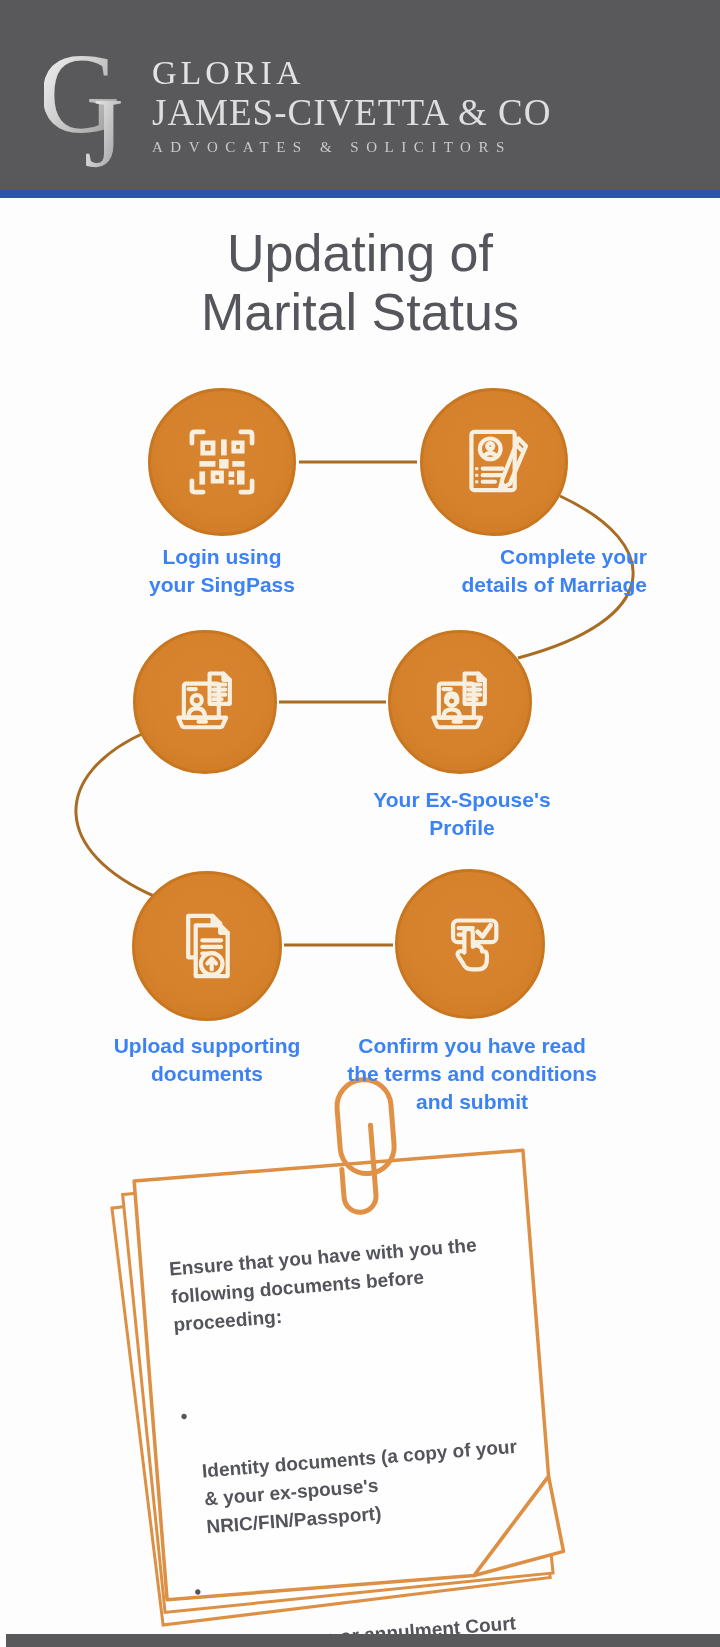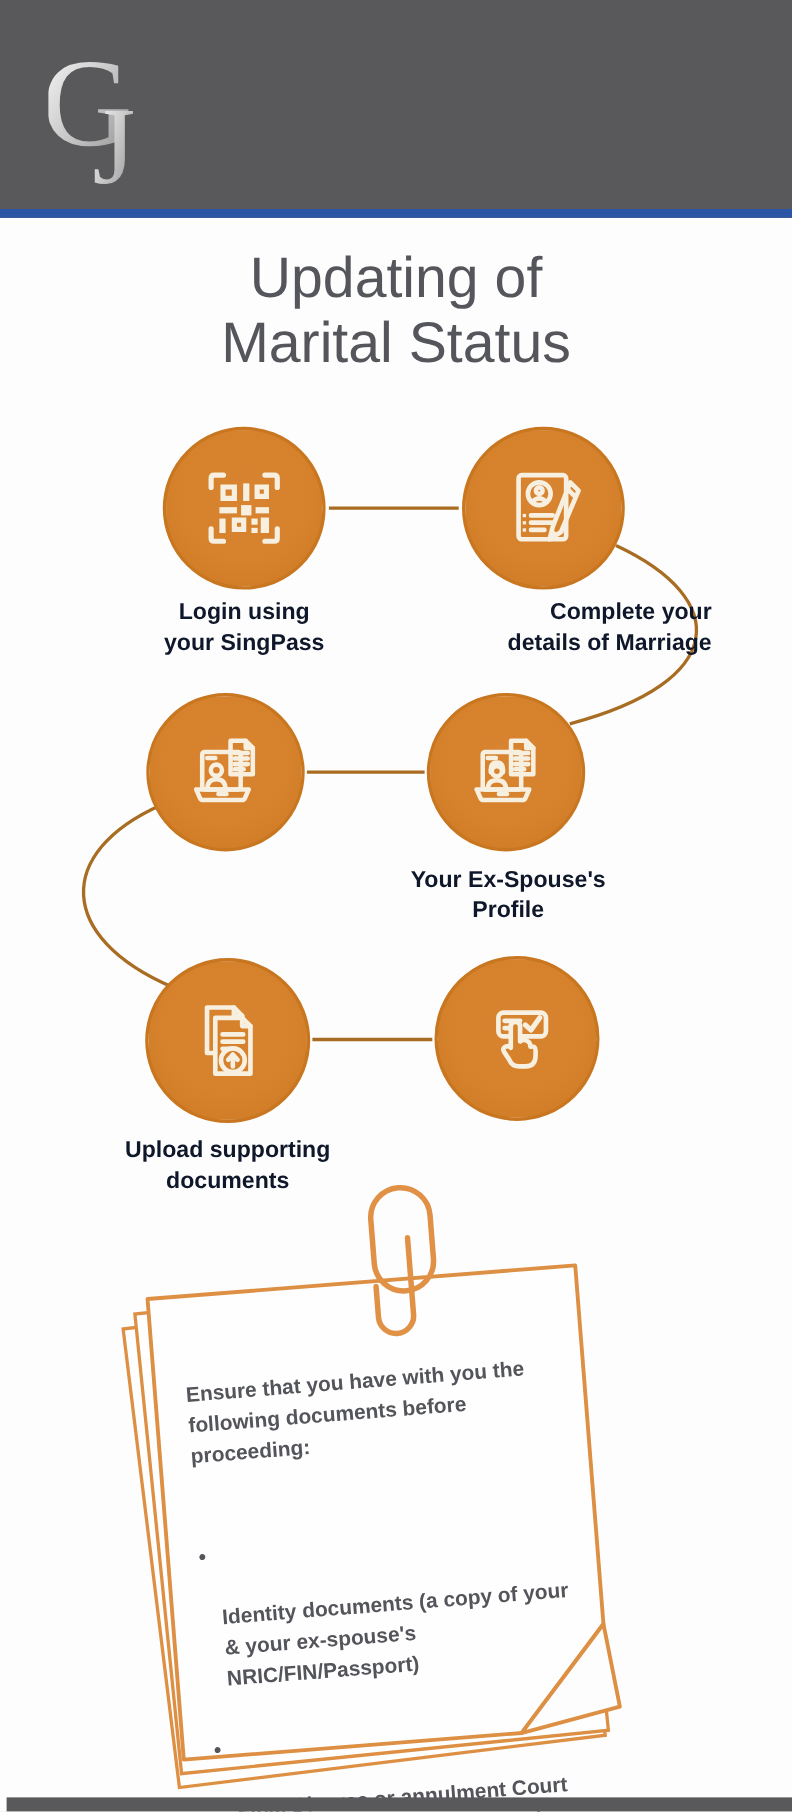--- a/index.html
+++ b/index.html
@@ -34,21 +34,21 @@
   .circle svg{display:block;}
   .c1{left:148px;top:388px;width:148px;height:148px;}
   .c2{left:420px;top:388px;width:148px;height:148px;}
   .c3{left:133px;top:630px;width:144px;height:144px;}
   .c4{left:388px;top:630px;width:144px;height:144px;}
   .c5{left:132px;top:871px;width:150px;height:150px;}
   .c6{left:395px;top:869px;width:150px;height:150px;}
 
   
   .step-label{position:absolute;text-align:center;font-size:21px;line-height:28px;
-              font-weight:bold;color:#0f172a;white-space:pre-line;}
+              font-weight:bold;color:#3b82f6;white-space:pre-line;}
   .l1{left:72px;top:543px;width:300px;}
   .l2{left:347px;top:543px;width:300px;text-align:right;}
   .l3{left:55px;top:786px;width:300px;}
   .l4{left:312px;top:786px;width:300px;}
   .l5{left:57px;top:1032px;width:300px;}
   .l6{left:310px;top:1032px;width:324px;}
 
   
   .note-text{position:absolute;left:150px;top:1190px;width:362px;
              transform:rotate(-4.5deg);transform-origin:195px 185px;
@@ -73,20 +73,25 @@
       <defs>
         <linearGradient id="silver" x1="0" y1="0" x2="1" y2="1">
           <stop offset="0" stop-color="#ffffff"></stop>
           <stop offset="0.45" stop-color="#cfcfcf"></stop>
           <stop offset="1" stop-color="#8d8d8d"></stop>
         </linearGradient>
       </defs>
       <text x="-6" y="92" font-family="Liberation Serif, serif" font-size="114" fill="url(#silver)">G</text>
       <text x="40" y="126" font-family="Liberation Serif, serif" font-size="100" fill="url(#silver)">J</text>
     </svg>
+    <div class="logo-text">
+      <div class="logo-name1">GLORIA</div>
+      <div class="logo-name2">JAMES-CIVETTA &amp; CO</div>
+      <div class="logo-tagline">ADVOCATES &amp; SOLICITORS</div>
+    </div>
   </div>
 
   <div class="title">Updating of
 Marital Status</div>
 
   <svg class="art" viewBox="0 0 720 1647">
 
     <g stroke="#a86c22" stroke-width="3" fill="none">
       <path d="M299 462 H417"></path>
       <path d="M560 496 C 665 545, 662 620, 518 658"></path>
@@ -215,20 +220,23 @@
   </div>
 
   <div class="step-label l1">Login using
 your SingPass</div>
   <div class="step-label l2">Complete your
 details of Marriage</div>
   <div class="step-label l5">Upload supporting
 documents</div>
   <div class="step-label l4">Your Ex-Spouse's
 Profile</div>
+  <div class="step-label l6">Confirm you have read
+the terms and conditions
+and submit</div>
 
   <div class="note-text">
     <p class="note-intro">Ensure that you have with you the
 following documents before
 proceeding:</p>
     <ul class="note-list">
       <li>
         <span class="blt">•</span>
         <span>Identity documents (a copy of your
 &amp; your ex-spouse's

